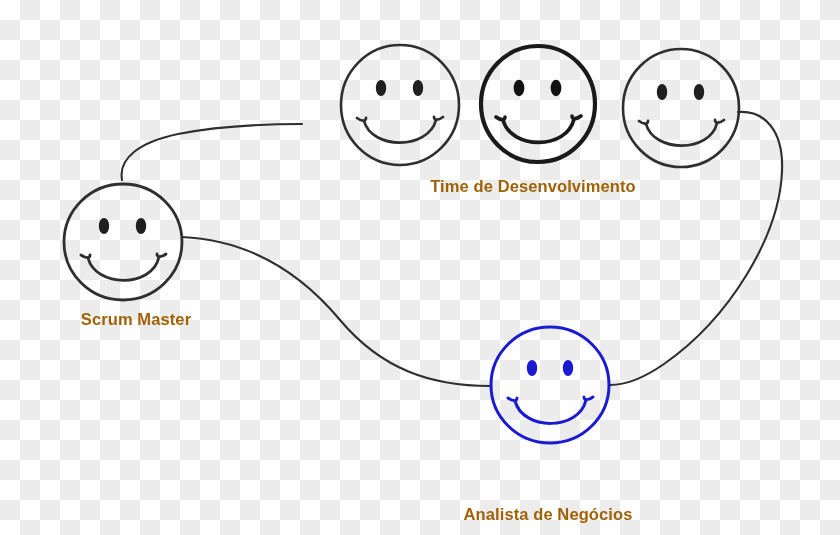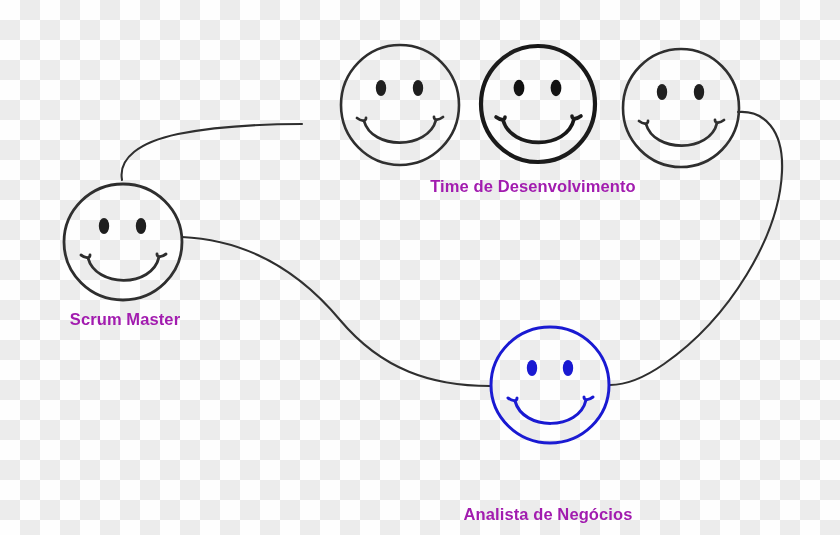--- a/index.html
+++ b/index.html
@@ -30,34 +30,34 @@
     left: 0;
     width: 840px;
     height: 535px;
   }
   .label {
     position: absolute;
     font-family: "Liberation Sans", sans-serif;
     font-weight: bold;
     font-size: 16.5px;
     line-height: 25px;
-    color: #a21caf;
+    color: #a16207;
     white-space: pre;
     letter-spacing: 0.1px;
   }
   .label.center {
     text-align: center;
     transform: translateX(-50%);
   }
   #label-dev-team {
     left: 533px;
     top: 174px;
   }
   #label-scrum-master {
-    left: 125px;
+    left: 136px;
     top: 307px;
   }
   #label-product-owner {
     left: 548px;
     top: 452px;
   }
 </style>
 </head>
 <body>
 

